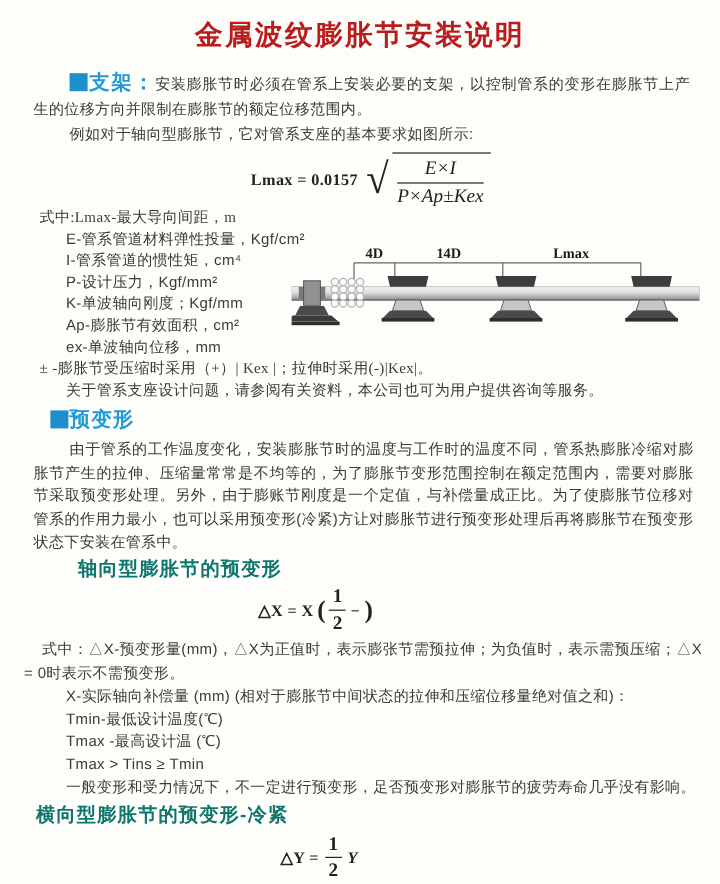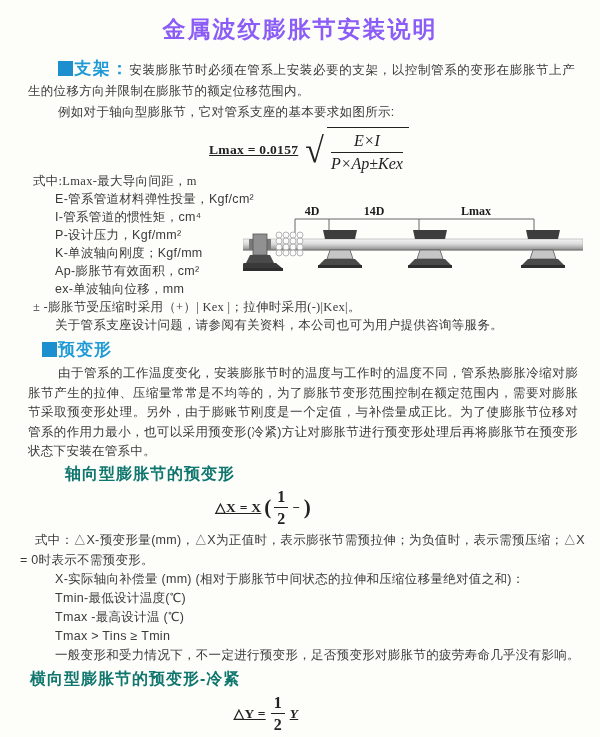--- a/index.html
+++ b/index.html
@@ -1,36 +1,36 @@
 <!DOCTYPE html>
 <html><head>
 <meta charset="utf-8">
 <style>
   html,body{margin:0;padding:0;}
   body{width:600px;background:#fdfdfa;font-family:"Liberation Sans",sans-serif;color:#3a3a3a;}
   #page{position:relative;width:600px;height:737px;overflow:hidden;background:#fdfdfa;}
 
   
-  .doc-title{margin:14px 0 0;text-align:center;font-size:23px;font-weight:bold;color:#8b5cf6;letter-spacing:2px;line-height:30px;}
+  .doc-title{margin:14px 0 0;text-align:center;font-size:23px;font-weight:bold;color:#b91c1c;letter-spacing:2px;line-height:30px;}
 
   
   .para{font-size:12.5px;line-height:21px;color:#3a3a3a;text-align:justify;letter-spacing:0.3px;}
 
   
   .sq{display:inline-block;width:15px;height:15px;background:#1e8fce;vertical-align:-2px;margin-right:1px;}
   .sec-label{color:#1f9ad6;font-weight:bold;font-size:17px;letter-spacing:1px;}
   .sec-head{margin:6px 0 0 42px;line-height:20px;}
   .blue-sub{color:#0f766e;font-weight:bold;font-size:16px;letter-spacing:1px;line-height:20px;}
 
   .p-intro{margin:14px 25px 0 28px;text-indent:30px;}
   .p-example{margin:0 26px 0 28px;text-indent:30px;}
 
   
   .formula{display:flex;justify-content:center;align-items:center;font-family:"Liberation Serif",serif;color:#222;}
-  .f-lhs{font-weight:bold;font-size:13.5px;letter-spacing:0.3px;text-decoration:underline;}
+  .f-lhs{font-weight:bold;font-size:13.5px;letter-spacing:0.3px;}
   .frac{display:inline-flex;flex-direction:column;text-align:center;font-size:16px;line-height:1.2;font-family:"Liberation Serif",serif;}
   .frac .num{border-bottom:1.2px solid #222;padding:0 3px 1px;}
   .frac .den{padding-top:1px;}
   .it{font-style:italic;}
   .bold{font-weight:bold;}
   .radical{font-size:34px;line-height:0.75;font-weight:bold;margin-right:-4px;transform:scaleY(1.05);}
   .radicand{border-top:1.6px solid #222;padding:3px 6px 0 4px;}
   .paren{font-size:21px;font-weight:bold;line-height:1;}
   .minus{font-size:13px;font-weight:bold;padding:0 1px;}
   .f1{margin:8px 0 0;height:38px;padding-left:18px;gap:7px;}

